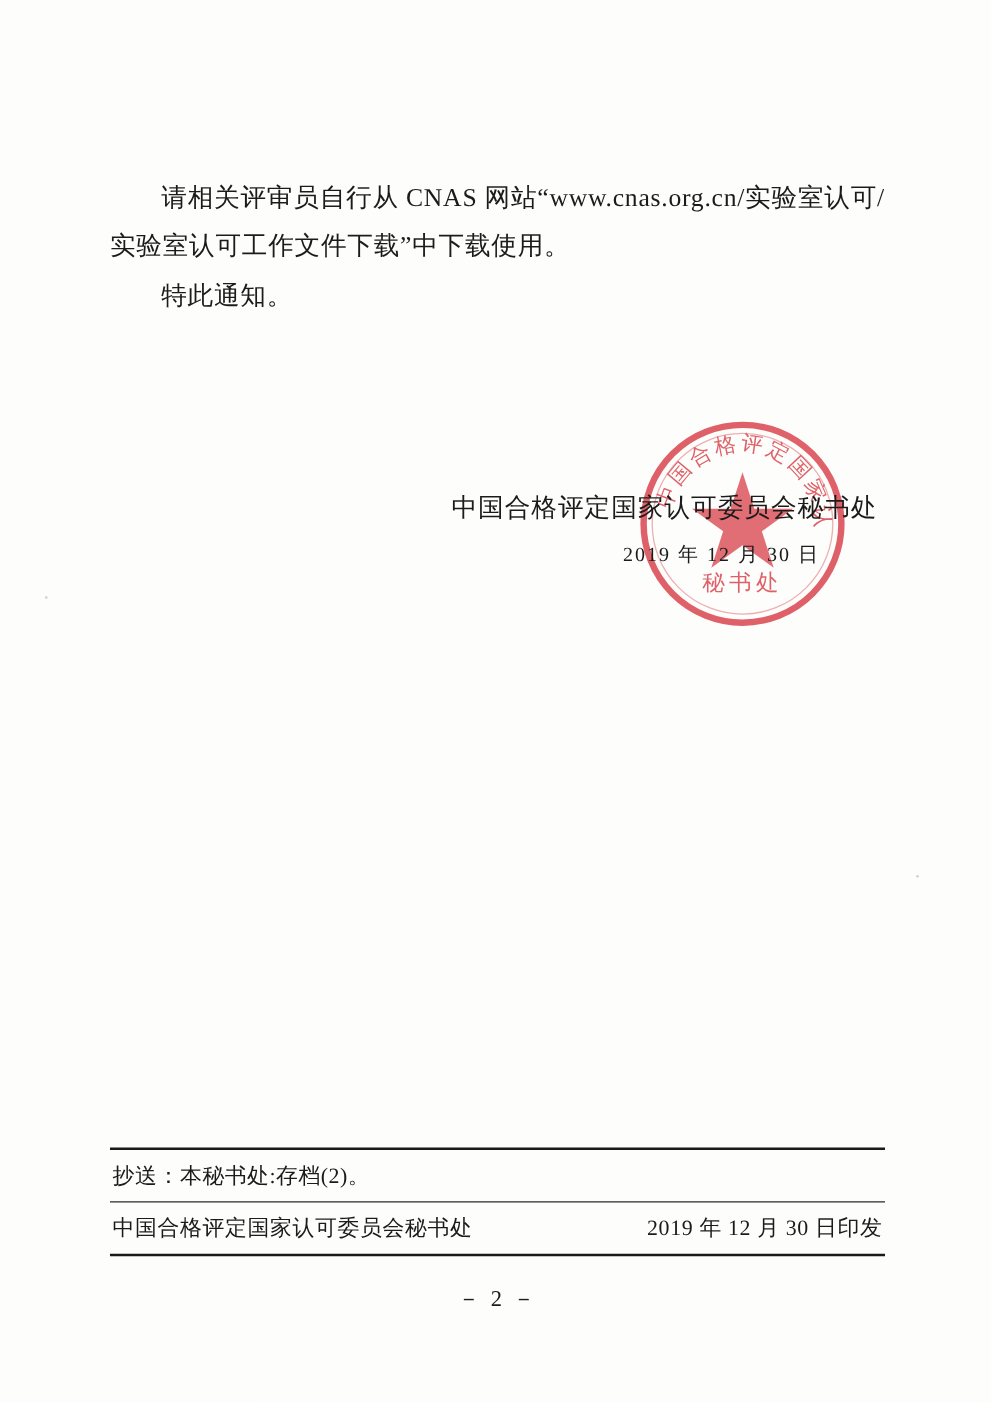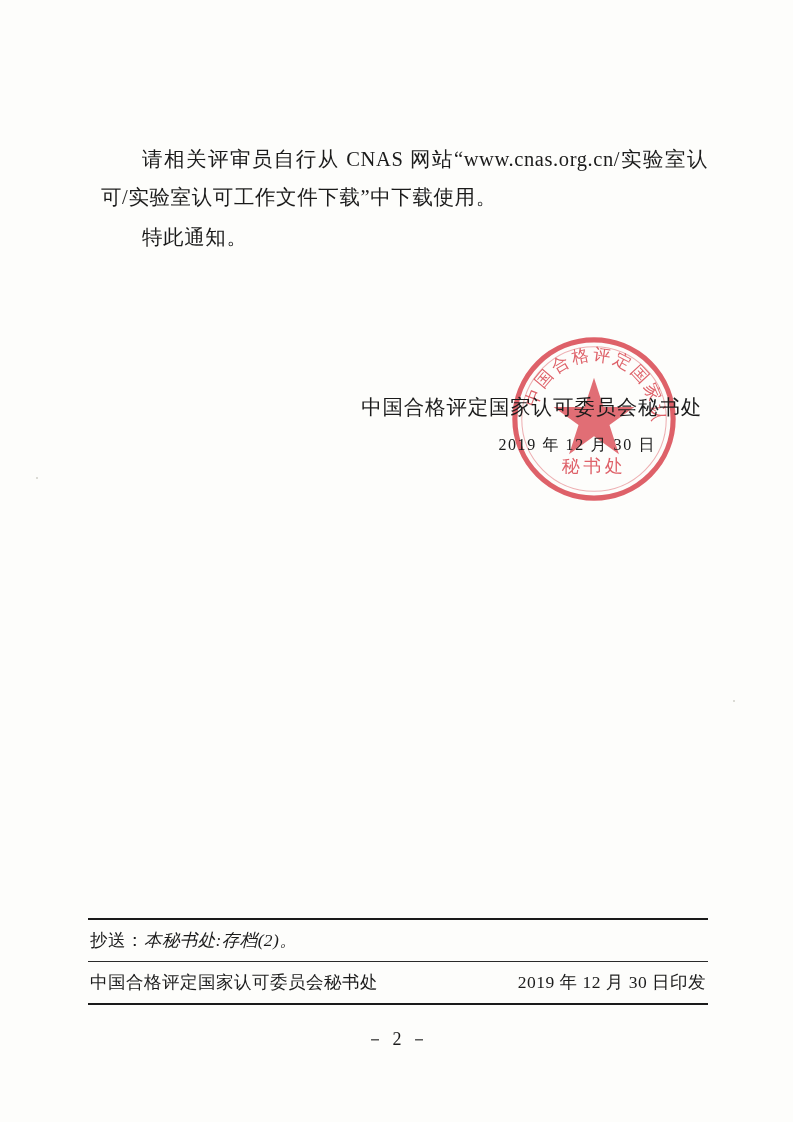--- a/index.html
+++ b/index.html
@@ -36,21 +36,20 @@
   .para {
     font-size: 20.5px;
     line-height: 38px;
     letter-spacing: 0.6px;
     text-align: justify;
     color: #1b1b1b;
     margin: 0 0 2px 0;
   }
   .indent {
     text-indent: 41px;
-    margin-left: 13px;
   }
 
   
   .sign-block {
     position: absolute;
     left: 88px;
     top: 388px;
     width: 620px;
     text-align: right;
     z-index: 3;
@@ -109,21 +108,20 @@
     color: #1b1b1b;
     text-align: right;
   }
   .footer-row.cc {
     justify-content: flex-start;
   }
   .cc-label {
     letter-spacing: 0.5px;
   }
   .cc-value {
-    font-style: italic;
     letter-spacing: 0.4px;
   }
   .pagenum {
     text-align: center;
     font-size: 18px;
     letter-spacing: 2px;
     padding-top: 22px;
     color: #1b1b1b;
   }
   .mono-digit {

